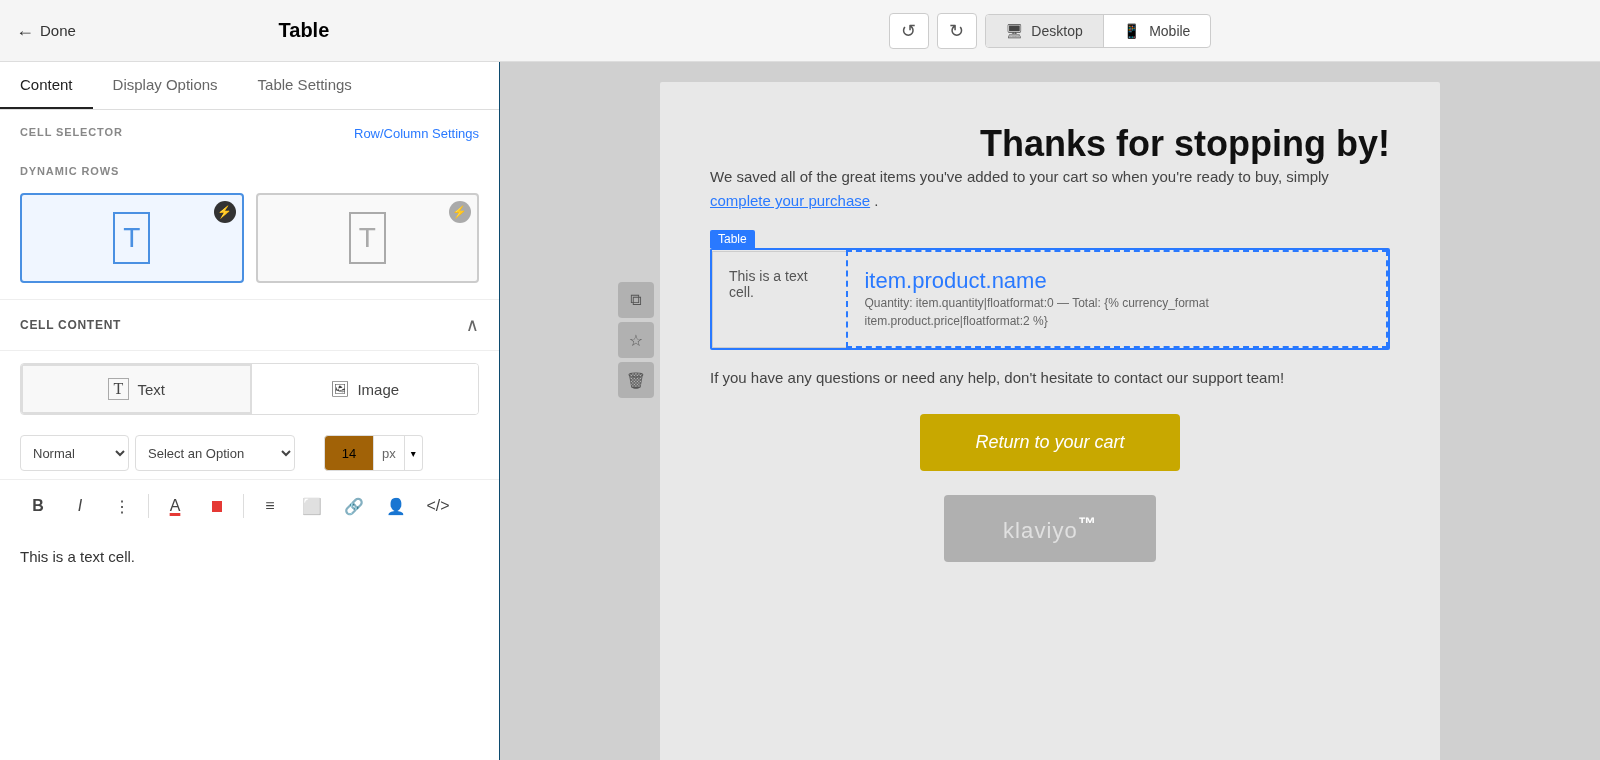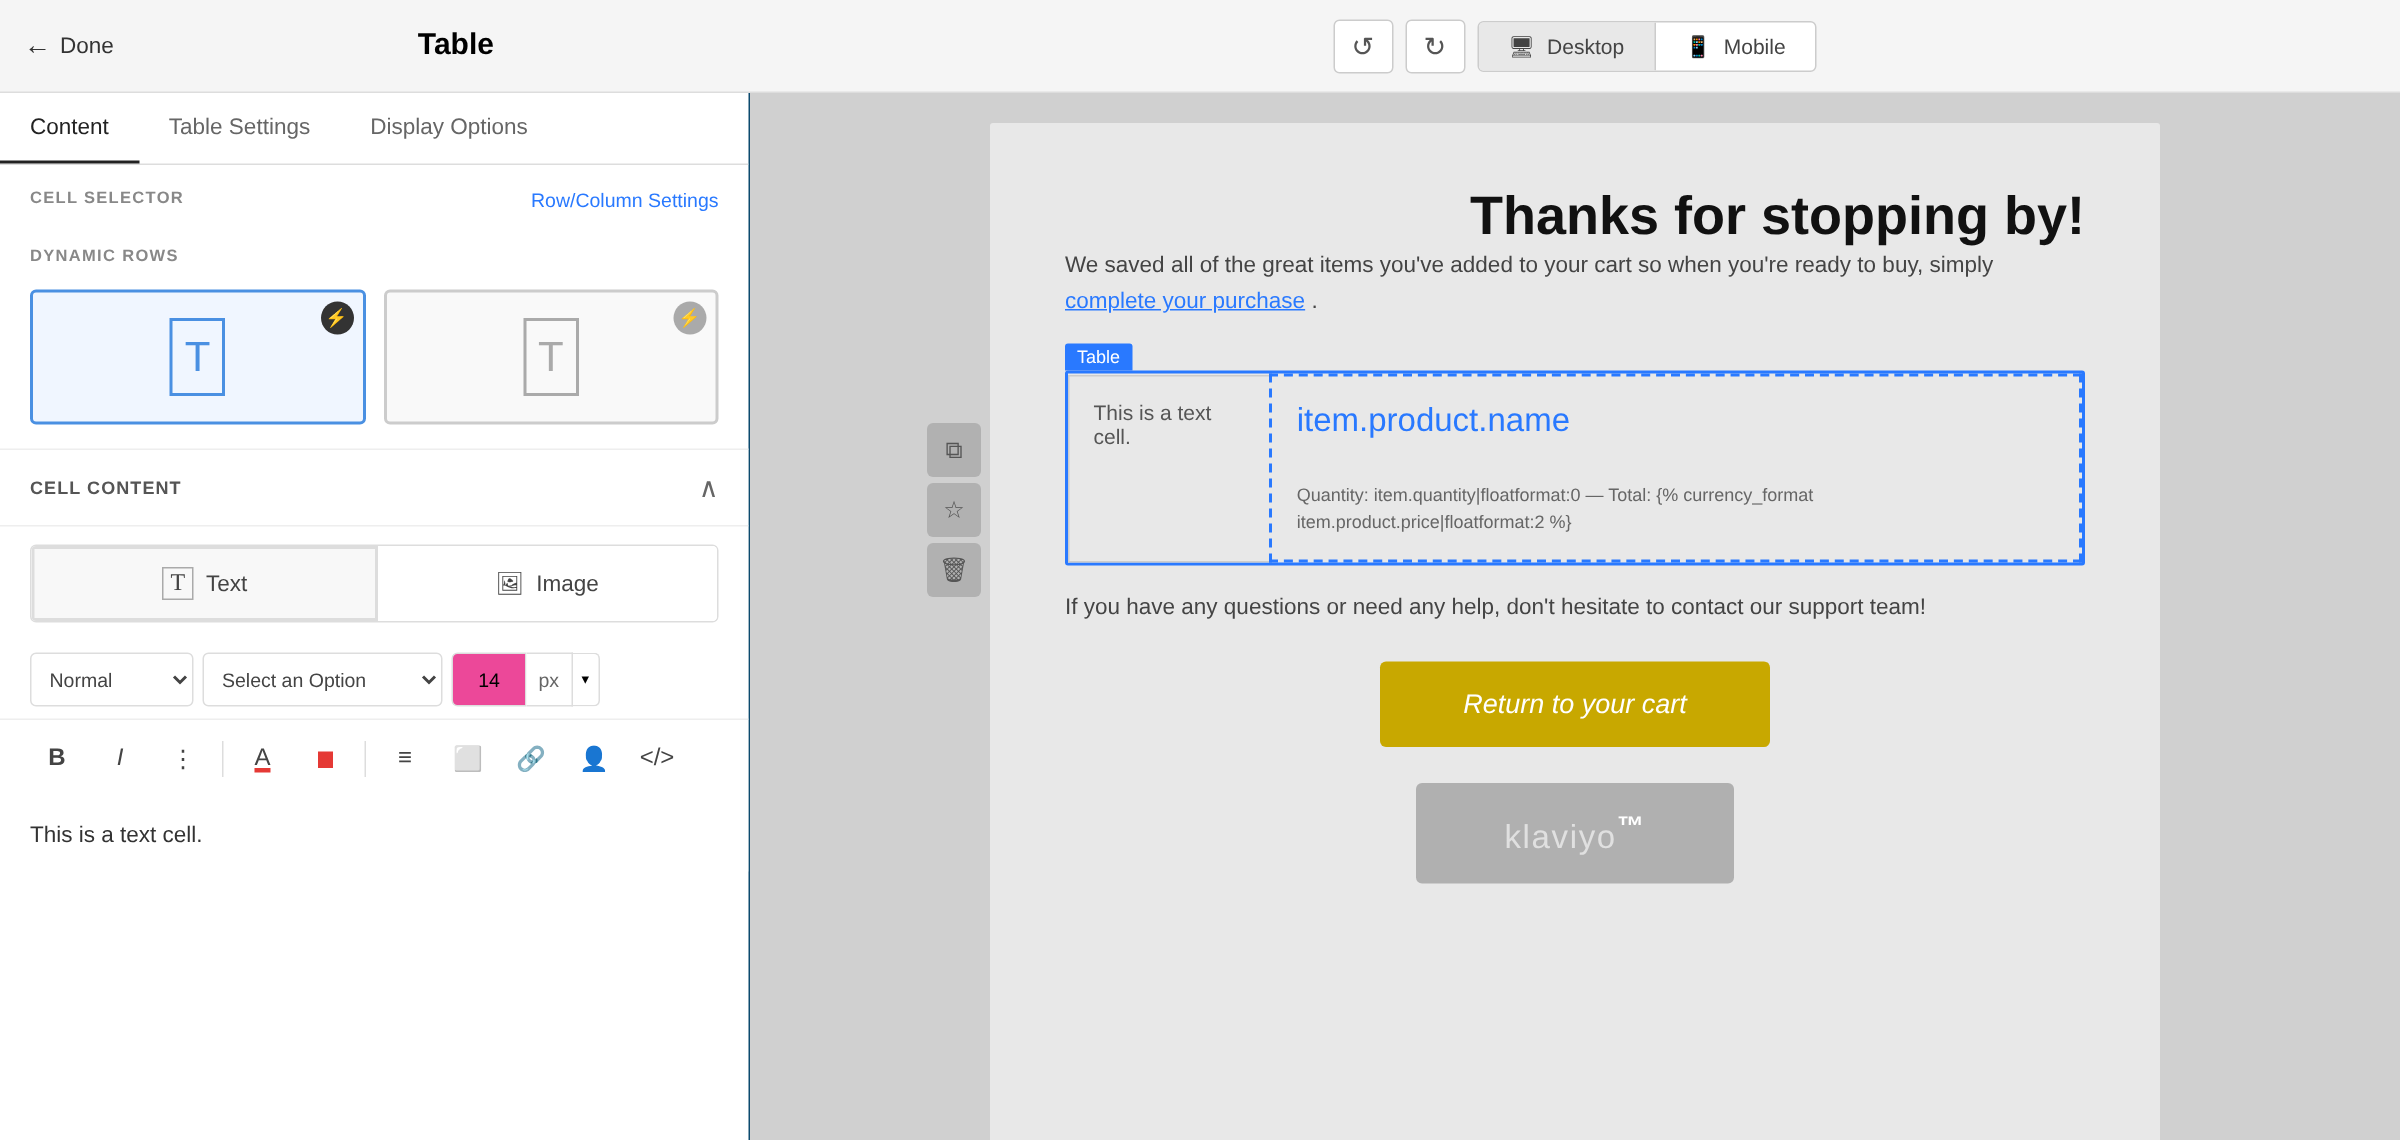--- a/index.html
+++ b/index.html
@@ -55,21 +55,21 @@
     .content-type-toggle { display: flex; margin: 12px 20px; border: 1px solid #ddd; border-radius: 4px; overflow: hidden; }
     .content-type-btn { flex: 1; padding: 12px; border: none; background: #fff; cursor: pointer; display: flex; align-items: center; justify-content: center; gap: 8px; font-size: 15px; color: #444; }
     .content-type-btn.active { background: #f8f8f8; border: 2px solid #ddd; }
 
     
     .format-bar { padding: 8px 20px; display: flex; align-items: center; gap: 6px; border-bottom: 1px solid #eee; }
     .format-select { height: 36px; border: 1px solid #ddd; border-radius: 4px; background: #fff; font-size: 13px; color: #444; padding: 0 8px; cursor: pointer; }
     .format-select.normal { width: 109px; }
     .format-select.font { width: 160px; }
     .font-size-group { display: flex; align-items: center; gap: 0; }
-    .font-size-input { width: 50px; height: 36px; border: 1px solid #ddd; border-radius: 4px 0 0 4px; background: #ec4899; font-size: 13px; text-align: center; padding: 0; }
+    .font-size-input { width: 50px; height: 36px; border: 1px solid #ddd; border-radius: 4px 0 0 4px; background: #a16207; font-size: 13px; text-align: center; padding: 0; margin-left: 23px; }
     .font-size-unit { height: 36px; border: 1px solid #ddd; border-left: none; padding: 0 8px; background: #fff; font-size: 13px; color: #666; display: flex; align-items: center; }
     .font-size-arrow { height: 36px; border: 1px solid #ddd; border-left: none; border-radius: 0 4px 4px 0; background: #fff; padding: 0 6px; cursor: pointer; display: flex; align-items: center; font-size: 10px; }
 
     
     .toolbar-row { padding: 8px 20px; display: flex; align-items: center; gap: 6px; }
     .tool-btn { width: 36px; height: 36px; border: none; background: none; cursor: pointer; display: flex; align-items: center; justify-content: center; font-size: 16px; color: #444; border-radius: 3px; }
     .tool-sep { width: 1px; height: 24px; background: #ddd; margin: 0 2px; }
 
     
     .editor-area { padding: 16px 20px; font-size: 15px; color: #333; }
@@ -88,21 +88,21 @@
     .email-link { color: #2979ff; text-decoration: underline; }
 
     
     .table-label { display: inline-block; background: #2979ff; color: #fff; font-size: 12px; padding: 2px 8px; border-radius: 2px 2px 0 0; margin-bottom: 0; }
 
     
     .email-table-wrapper { border: 2px solid #2979ff; border-radius: 2px; margin-bottom: 16px; }
     .email-table { width: 100%; border-collapse: collapse; }
     .email-table td { padding: 16px; vertical-align: top; border: 1px solid #ccc; font-size: 14px; color: #555; }
     .email-table td.product-cell { border: 2px dashed #2979ff; }
-    .product-name-link { color: #2979ff; text-decoration: none; font-size: 22px; font-weight: 400; display: block; margin-bottom: 28px; }
+    .product-name-link { color: #2979ff; text-decoration: none; font-size: 22px; font-weight: 400; display: block; margin-bottom: 0; }
     .product-details { font-size: 12px; color: #666; line-height: 1.5; }
 
     
     .cta-btn { display: block; width: 260px; margin: 24px auto; padding: 18px 30px; background: #c8a800; color: #fff; text-align: center; font-size: 18px; font-style: italic; border-radius: 4px; cursor: pointer; font-weight: 500; }
 
     
     .klaviyo-logo { background: #b0b0b0; border-radius: 4px; padding: 18px 30px; text-align: center; width: 212px; margin: 24px auto 0; }
     .klaviyo-text { color: #e0e0e0; font-size: 22px; font-weight: 300; letter-spacing: 0.05em; }
   </style>
 </head>
@@ -138,24 +138,24 @@
 
 <div class="main">
 
   <div class="left-panel">
 
     <div class="tabs">
       <div class="tab active">
         <span>Content</span>
       </div>
       <div class="tab">
+        <span>Display Options</span>
+      </div>
+      <div class="tab">
         <span>Table Settings</span>
-      </div>
-      <div class="tab">
-        <span>Display Options</span>
       </div>
     </div>
 
     <div class="section-header-row">
       <span class="section-header">CELL SELECTOR</span>
       <span class="section-link">Row/Column Settings</span>
     </div>
 
     <div class="section-header">DYNAMIC ROWS</div>
     <div class="dynamic-rows">

